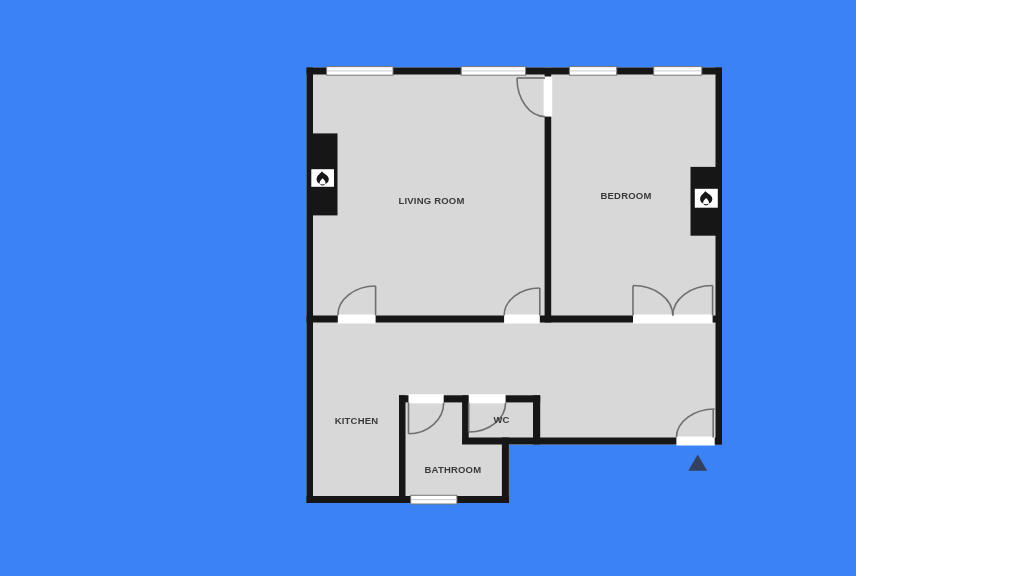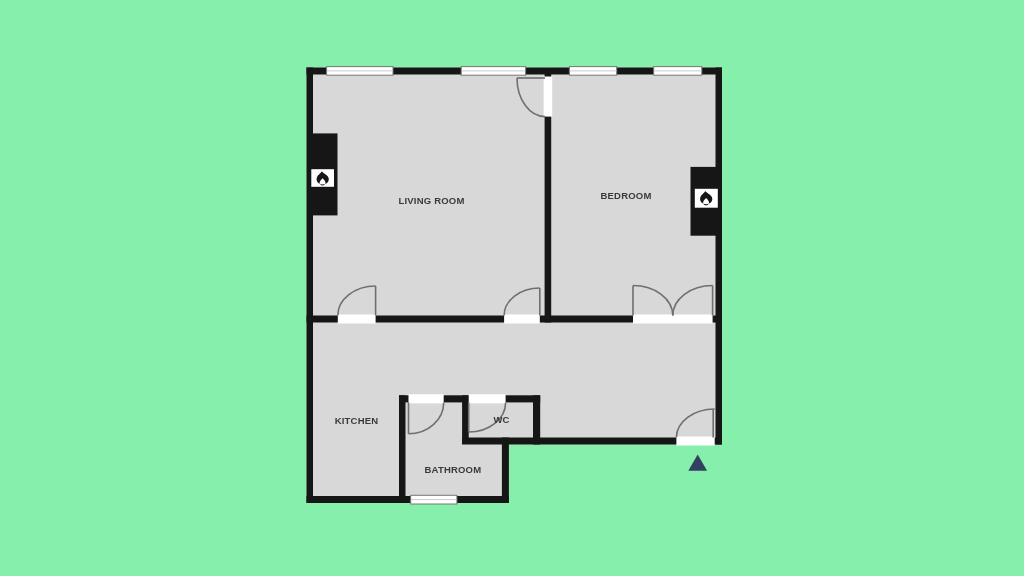--- a/index.html
+++ b/index.html
@@ -1,16 +1,16 @@
 <!DOCTYPE html>
 <html><head>
 <meta charset="utf-8">
 <style>
   html,body{margin:0;padding:0;background:#ffffff;}
-  .stage{position:relative;width:1024px;height:576px;background:#86efac;overflow:hidden;}
+  .stage{position:relative;width:856px;height:576px;background:#3b82f6;overflow:hidden;}
   svg{position:absolute;left:0;top:0;filter:blur(0.45px);}
   text{font-family:"Liberation Sans",sans-serif;font-weight:bold;fill:#3a3a3a;}
 </style>
 </head>
 <body>
 <div class="stage">
 <svg width="1024" height="576" viewBox="0 0 1024 576">
 
   <rect x="306.5" y="67.5" width="244.7" height="255" fill="#d8d8d8"></rect>
 

